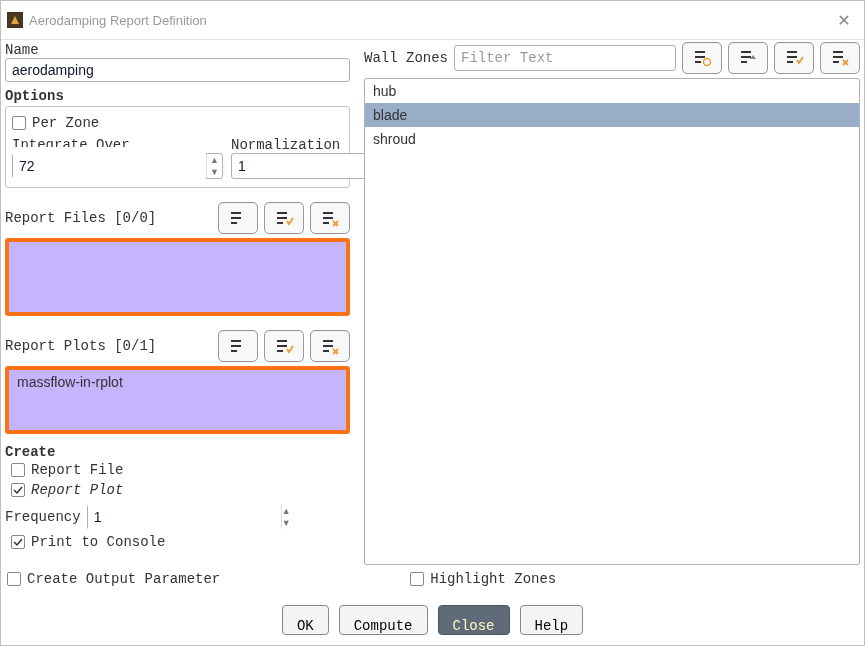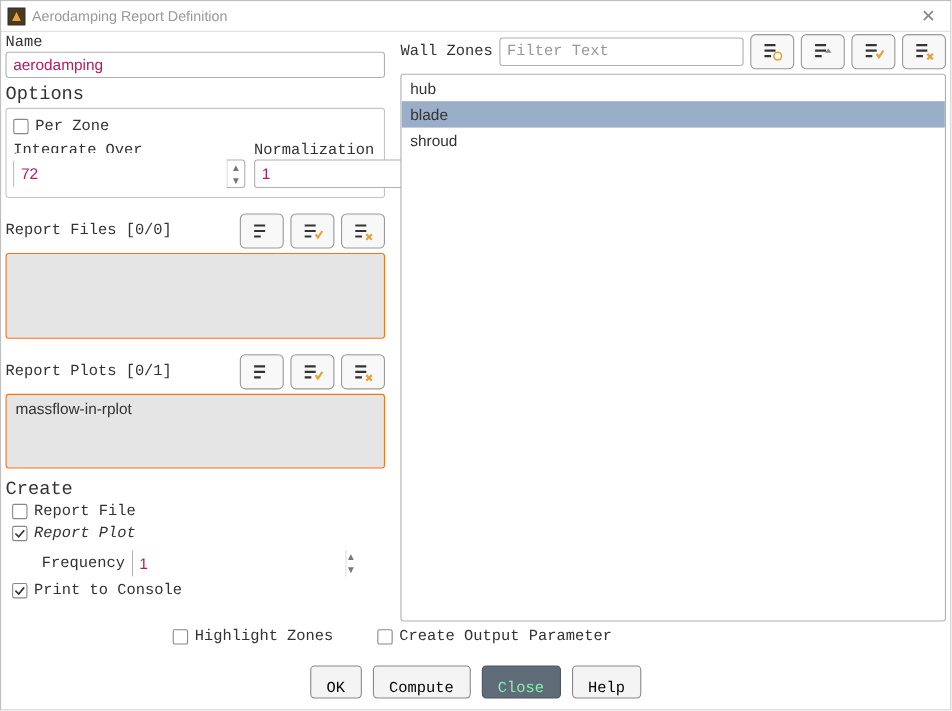--- a/index.html
+++ b/index.html
@@ -1,57 +1,57 @@
 <!DOCTYPE html>
 <html><head>
 <meta charset="utf-8">
 <style>
   * { box-sizing: border-box; font-family: Tahoma, "Segoe UI", sans-serif; font-size: 13px; }
   body { margin: 0; background: #fff; color: #333; width: 865px; height: 646px; position: relative; }
   .window { border: 1px solid #bfbfbf; width: 865px; height: 646px; display: flex; flex-direction: column; background:#fff; }
-  .titlebar { height: 28px; display: flex; align-items: center; padding: 0 6px; color: #999; border-bottom: 1px solid #e0e0e0; }
+  .titlebar { height: 39px; display: flex; align-items: center; padding: 0 6px; color: #999; border-bottom: 1px solid #e0e0e0; }
   .titlebar .icon { width: 16px; height: 16px; background: #4a3a1a; border: 1px solid #333; margin-right: 6px; display:inline-flex;align-items:center;justify-content:center;}
   .titlebar .icon svg{width:10px;height:10px;}
   .title-text { flex: 1; color: #999; font-size: 13px; }
   .close-x { width: 28px; text-align: center; color: #888; font-size: 16px; cursor: pointer; }
   .body { flex: 1; display: flex; flex-direction: column; }
   .main { flex: 1; display: flex; padding: 2px 4px 2px 4px; gap: 14px; }
   .left { width: 345px; display: flex; flex-direction: column; }
   .right { flex: 1; display: flex; flex-direction: column; }
   .lbl { font-family: "Courier New", monospace; font-size: 14px; color: #333; }
-  .lbl-bold { font-family: "Courier New", monospace; font-size: 17px; font-weight: normal; }
-  input[type=text] { border: 1px solid #b0b0b0; border-radius: 3px; height: 24px; padding: 0 6px; font-size: 14px; color:#be185d; background:#fff;}
+  .lbl-bold { font-family: "Courier New", monospace; font-size: 14px; font-weight: bold; }
+  input[type=text] { border: 1px solid #b0b0b0; border-radius: 3px; height: 24px; padding: 0 6px; font-size: 14px; color:#0f172a; background:#fff;}
   .txt-name { width: 100%; }
   .options-box { border: 1px solid #c5c5c5; border-radius: 3px; padding: 6px 6px 8px 6px; margin-top: 2px; }
   .chk { display: flex; align-items: center; gap: 6px; margin: 2px 0; }
   .chkbox { width: 14px; height: 14px; border: 1px solid #888; border-radius: 2px; background:#fff; display:inline-flex; align-items:center; justify-content:center;}
   .chkbox.checked svg { display:block;}
   .chkbox svg{display:none;width:10px;height:10px;}
   .row2 { display: flex; gap: 8px; margin-top: 6px;}
   .col { display:flex; flex-direction:column; flex:1; }
   .spin { display:flex; align-items:center; border:1px solid #b0b0b0; border-radius:3px; height:26px; background:#fff;}
   .spin input { border:none; flex:1; height:38px; padding:0 6px; font-size:14px; outline:none;}
   .spin .arrows { width:16px; display:flex; flex-direction:column; border-left:1px solid #ddd;}
   .spin .arrows div{height:12px; display:flex;align-items:center;justify-content:center;color:#777;cursor:pointer;font-size:9px;line-height:1;}
   .section-hdr { display:flex; align-items:center; margin-top:14px; gap:6px;}
   .section-hdr .lbl { flex:1; }
   .icon-btn { width:40px; height:32px; border:1px solid #999; border-radius:5px; background:#f8f8f8; display:inline-flex;align-items:center;justify-content:center;cursor:pointer; box-shadow: 0 1px 0 #eee inset;}
   .icon-btn svg{width:20px;height:18px;}
-  .listbox { border:1px solid #f97316; border-radius:3px; background:#e5e5e5; margin-top:4px;}
+  .listbox { border:4px solid #f97316; border-radius:3px; background:#c4b5fd; margin-top:4px;}
   .report-files-list{height:78px;}
   .report-plots-list{height:68px;}
   .list-item{padding:4px 8px;font-size:14px;}
   .list-item.sel{background:#9aaec9;}
   .wall-hdr{display:flex;align-items:center;gap:6px;}
   .wall-hdr .filter{flex:1;border:1px solid #b0b0b0;border-radius:3px;height:26px;padding:0 6px;color:#999;font-family:"Courier New",monospace;font-size:14px;background:#fff;display:flex;align-items:center;}
   .wall-list{border:1px solid #b0b0b0;border-radius:3px;background:#fff;flex:1;margin-top:4px;overflow:auto;}
   .bottom-row{display:flex;padding:2px 6px 8px 6px;gap:40px;}
   .btnbar{display:flex;justify-content:center;gap:10px;padding:8px 0 10px 0;}
   .btn{height:30px;padding:12px 14px;border:1px solid #888;border-radius:4px;background:#f4f4f4;cursor:pointer;font-size:14px;font-family:"Courier New",monospace;}
-  .btn.primary{background:#5f6c78;color:#86efac;border-color:#4a5560;}
+  .btn.primary{background:#5f6c78;color:#fef9c3;border-color:#4a5560;}
   ::placeholder{color:#999;}
 </style>
 </head>
 <body>
 
 <div class="window">
   <div class="titlebar">
     <span class="icon">
       <svg viewBox="0 0 10 10">
           <path d="M1 9 L5 1 L9 9 Z" fill="#e6a23c"></path>
@@ -144,21 +144,21 @@
           <span class="lbl">Report File</span>
         </div>
         <div class="chk" style="margin-left:6px;font-style:italic;">
           <span class="chkbox checked">
               <svg viewBox="0 0 10 10">
                 <path d="M1 5 L4 8 L9 2" stroke="#333" stroke-width="1.5" fill="none"></path>
               </svg>
             </span>
           <span class="lbl">Report Plot</span>
         </div>
-        <div style="display:flex;align-items:center;gap:6px;margin-top:4px;margin-left:33px;">
+        <div style="display:flex;align-items:center;gap:6px;margin-top:4px;">
           <span class="lbl">Frequency</span>
           <div class="spin" style="width:70px;">
             <input type="text" value="1" style="">
             <div class="arrows">
               <div>▲</div>
               <div>▼</div>
             </div>
           </div>
         </div>
         <div class="chk" style="margin-left:6px;margin-top:4px;">
@@ -202,27 +202,27 @@
         </div>
         <div class="wall-list" id="wall-zones-list">
             <div class="list-item">hub</div>
             <div class="list-item sel">blade</div>
             <div class="list-item">shroud</div>
           </div>
       </div>
     </div>
 
     <div class="bottom-row">
+      <div class="chk">
+        <span class="chkbox"></span>
+        <span class="lbl">Create Output Parameter</span>
+      </div>
       <div class="chk" style="margin-left:150px;">
         <span class="chkbox"></span>
         <span class="lbl">Highlight Zones</span>
-      </div>
-      <div class="chk">
-        <span class="chkbox"></span>
-        <span class="lbl">Create Output Parameter</span>
       </div>
     </div>
 
     <div class="btnbar">
       <button class="btn">OK</button>
       <button class="btn">Compute</button>
       <button class="btn primary">Close</button>
       <button class="btn">Help</button>
     </div>
   </div>

